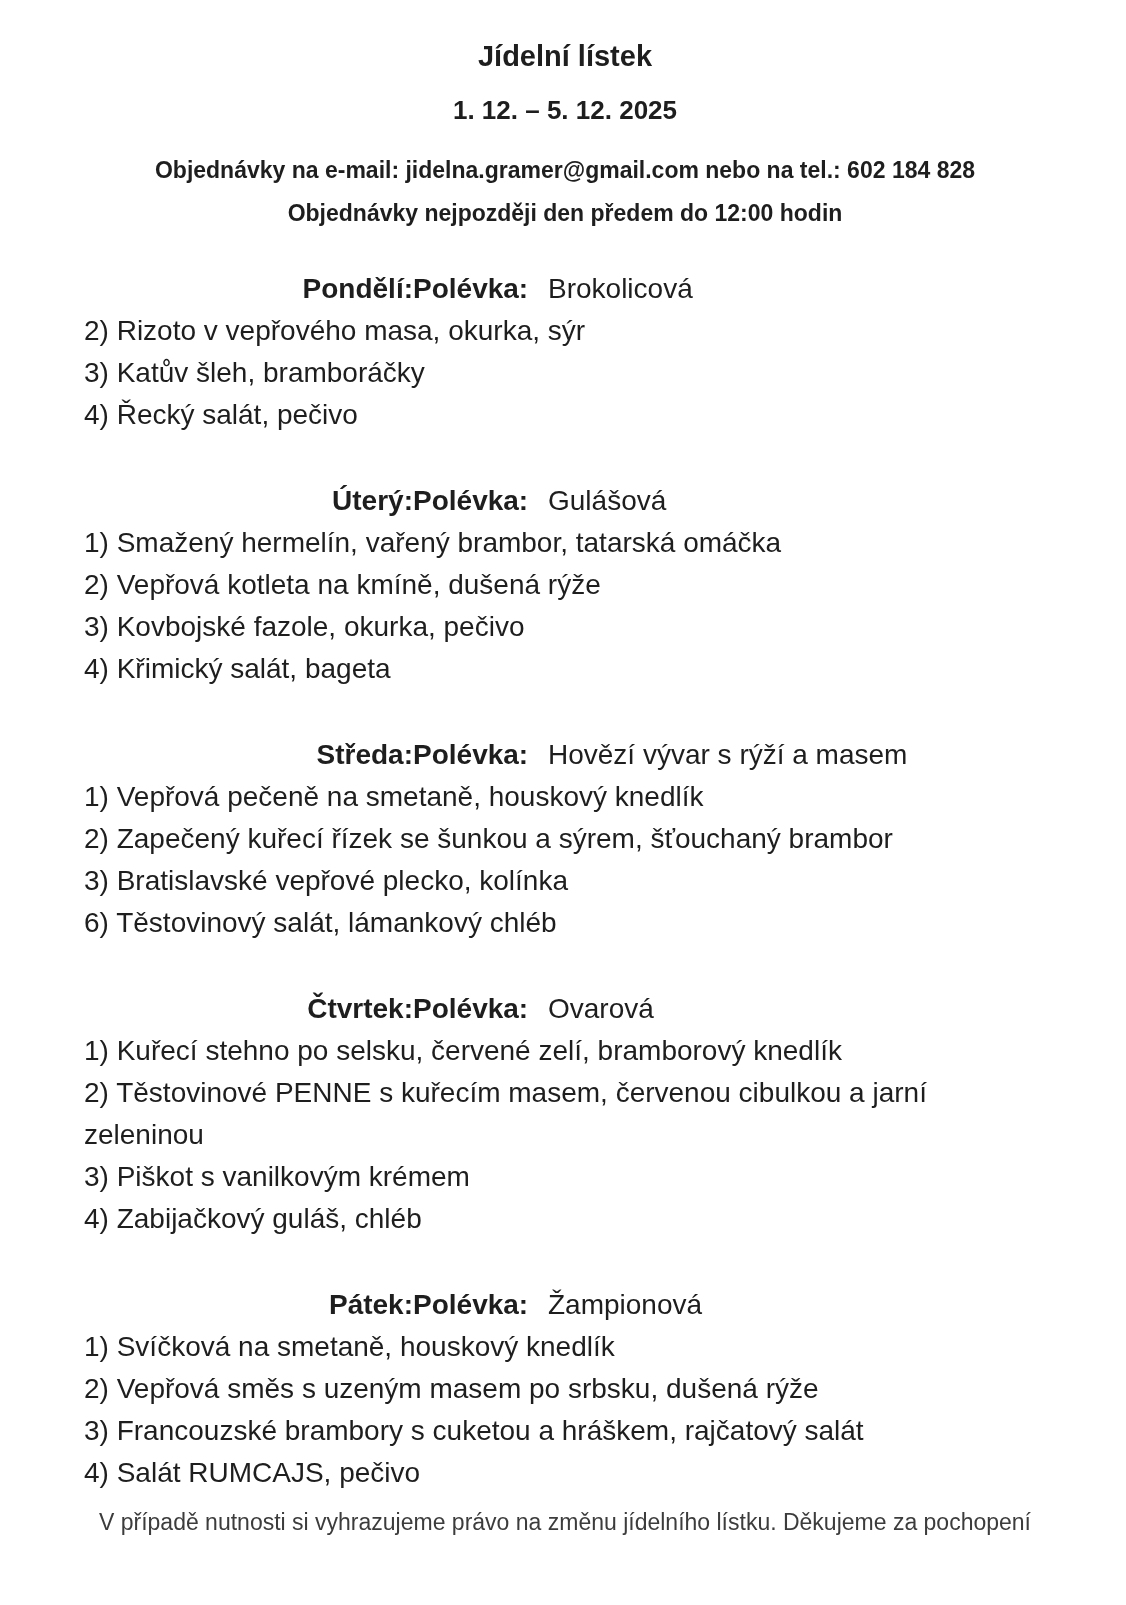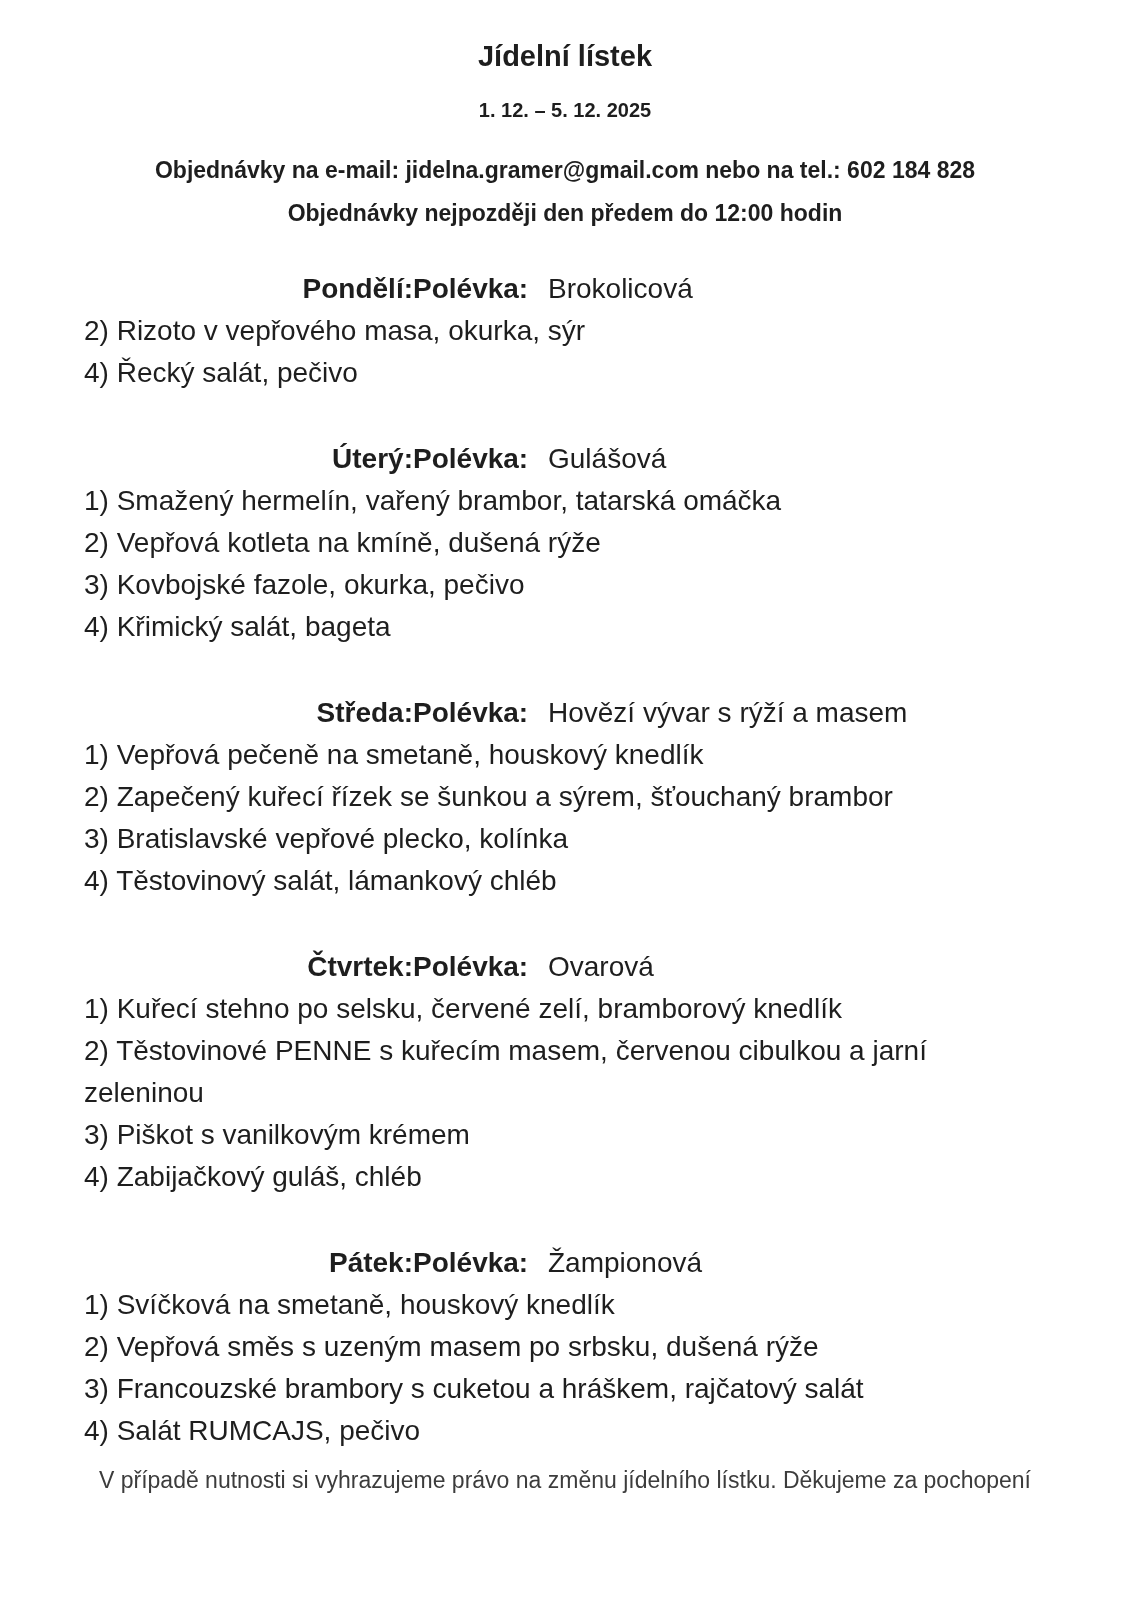--- a/index.html
+++ b/index.html
@@ -24,21 +24,21 @@
     background: #ffffff;
   }
   .doc-title {
     font-size: 29px;
     font-weight: 700;
     line-height: 32px;
     text-align: center;
     margin: 0;
   }
   .doc-date {
-    font-size: 20px;
+    font-size: 26px;
     font-weight: 700;
     line-height: 36px;
     text-align: center;
     margin: 20px 0 0 0;
   }
   .order-line {
     font-size: 23px;
     font-weight: 700;
     line-height: 28px;
     text-align: center;
@@ -96,20 +96,21 @@
   <p class="order-line first">Objednávky na e-mail: jidelna.gramer@gmail.com nebo na tel.: 602 184 828</p>
   <p class="order-line second">Objednávky nejpozději den předem do 12:00 hodin</p>
 
   <section class="day-section first">
     <div class="day-header">
       <span class="day-name">Pondělí:</span>
       <span class="soup-label">Polévka:</span>
       <span class="soup-name">Brokolicová</span>
     </div>
     <p class="menu-item">2) Rizoto v vepřového masa, okurka, sýr</p>
+    <p class="menu-item">3) Katův šleh, bramboráčky</p>
     <p class="menu-item">4) Řecký salát, pečivo</p>
   </section>
 
   <section class="day-section">
     <div class="day-header">
       <span class="day-name">Úterý:</span>
       <span class="soup-label">Polévka:</span>
       <span class="soup-name">Gulášová</span>
     </div>
     <p class="menu-item">1) Smažený hermelín, vařený brambor, tatarská omáčka</p>
@@ -120,21 +121,21 @@
 
   <section class="day-section">
     <div class="day-header">
       <span class="day-name">Středa:</span>
       <span class="soup-label">Polévka:</span>
       <span class="soup-name">Hovězí vývar s rýží a masem</span>
     </div>
     <p class="menu-item">1) Vepřová pečeně na smetaně, houskový knedlík</p>
     <p class="menu-item">2) Zapečený kuřecí řízek se šunkou a sýrem, šťouchaný brambor</p>
     <p class="menu-item">3) Bratislavské vepřové plecko, kolínka</p>
-    <p class="menu-item">4) Těstovinový salát, lámankový chléb</p>
+    <p class="menu-item">6) Těstovinový salát, lámankový chléb</p>
   </section>
 
   <section class="day-section">
     <div class="day-header">
       <span class="day-name">Čtvrtek:</span>
       <span class="soup-label">Polévka:</span>
       <span class="soup-name">Ovarová</span>
     </div>
     <p class="menu-item">1) Kuřecí stehno po selsku, červené zelí, bramborový knedlík</p>
     <p class="menu-item">2) Těstovinové PENNE s kuřecím masem, červenou cibulkou a jarní zeleninou</p>

